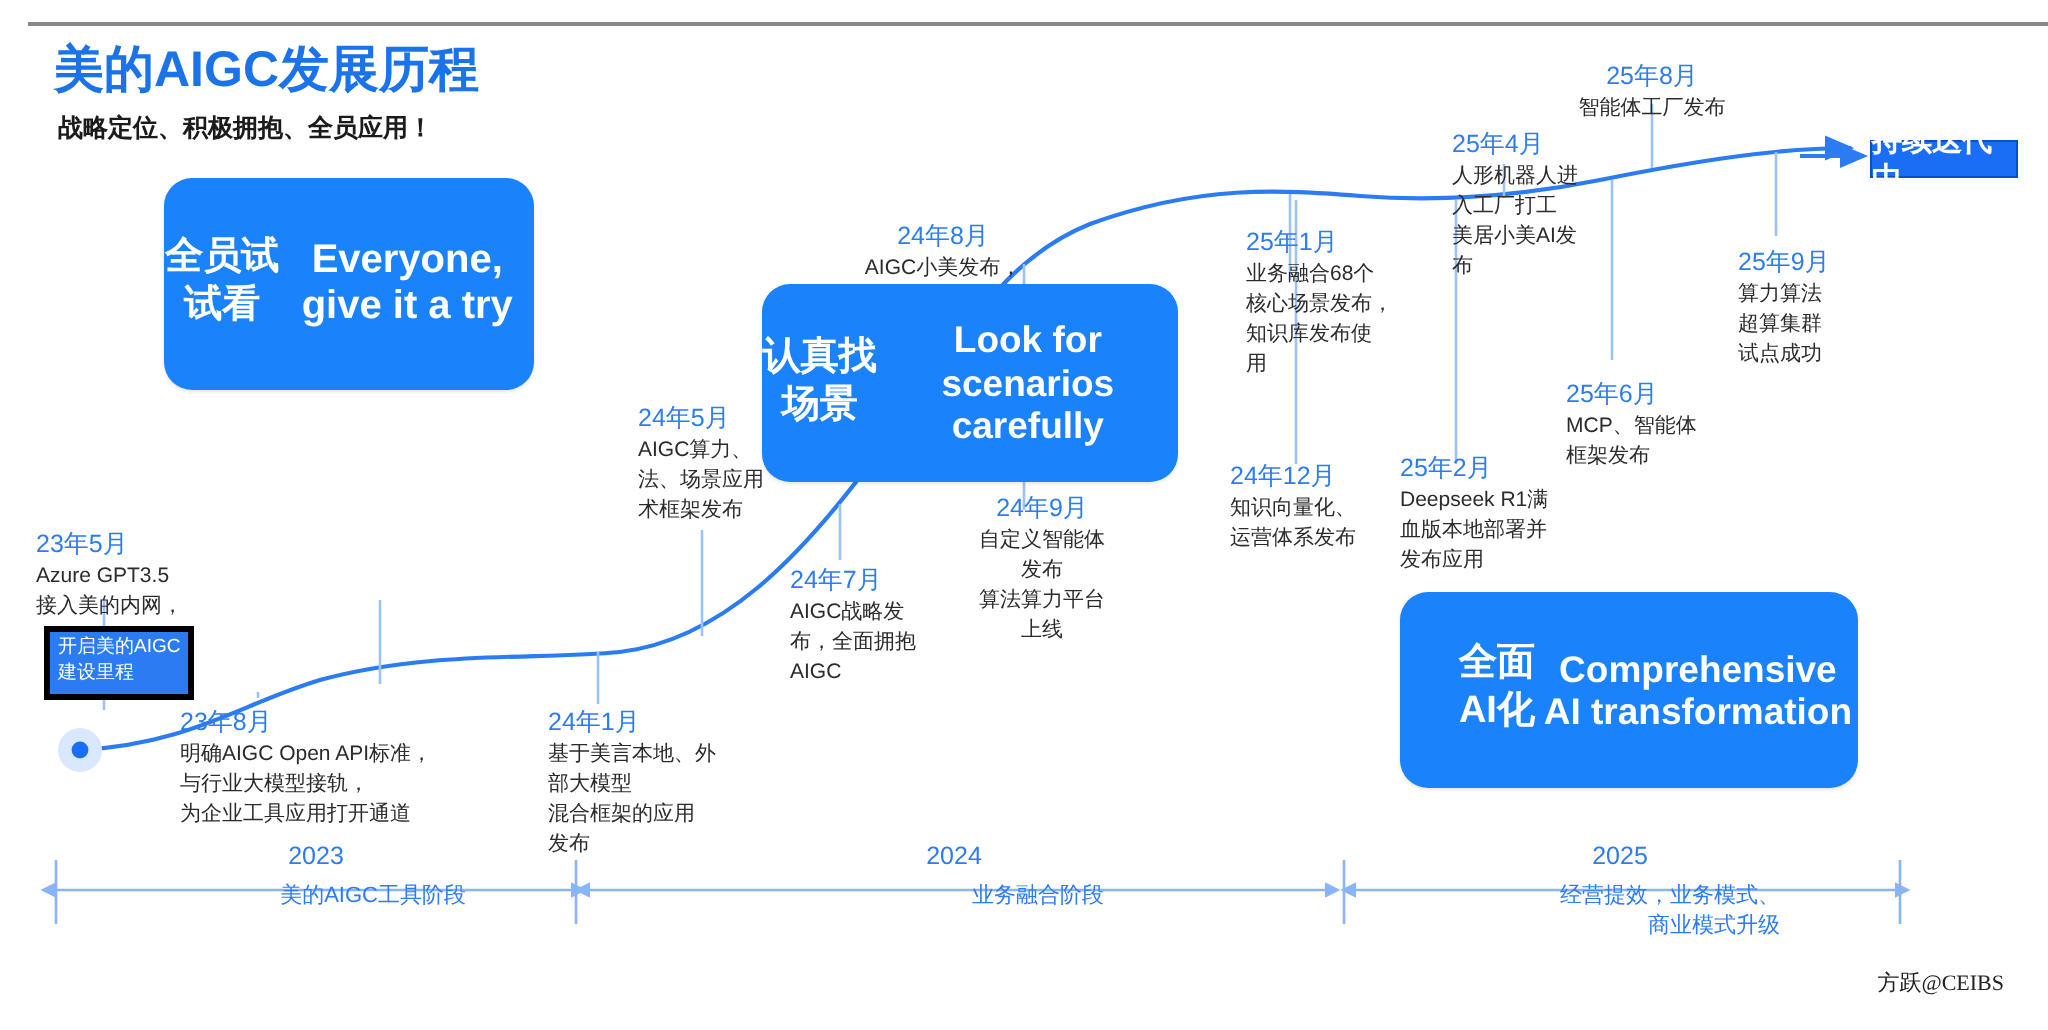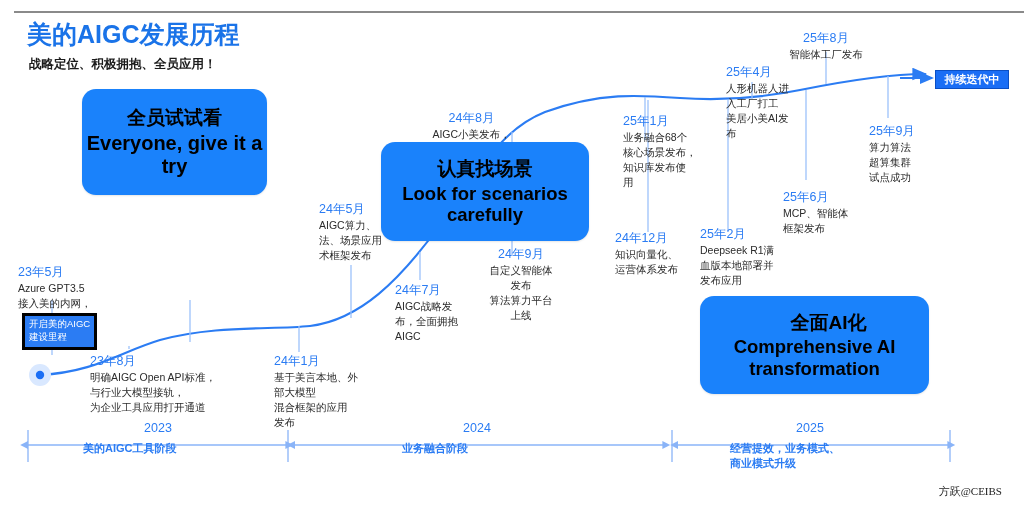--- a/index.html
+++ b/index.html
@@ -15,23 +15,23 @@
   .topline{position:absolute;left:14px;top:11px;width:1010px;height:2px;background:#8a8a8a;}
 
   .title{position:absolute;left:27px;top:18px;font-size:25px;font-weight:bold;color:#1a73e8;letter-spacing:0px;white-space:nowrap;}
   .subtitle{position:absolute;left:29px;top:56px;font-size:12.5px;font-weight:bold;color:#1b1b1b;white-space:nowrap;}
 
   
   svg.layer{position:absolute;left:0;top:0;width:1024px;height:515px;pointer-events:none;}
 
   
   .callout{
-    position:absolute;background:#1a82fb;border-radius:14px;color:#000000;
+    position:absolute;background:#1a82fb;border-radius:14px;color:#ffffff;
     text-align:center;box-sizing:border-box;
-    display:flex;flex-direction:column;justify-content:center;align-items:center;
+    display:flex;flex-direction:row;justify-content:center;align-items:center;
     box-shadow:0 1px 2px rgba(0,0,0,.10);
   }
   .callout .cn{font-size:19px;font-weight:bold;line-height:1.25;margin-bottom:2px;}
   .callout .en{font-size:20px;font-weight:bold;line-height:1.16;}
 
   #callout1{left:82px;top:89px;width:185px;height:106px;}
   #callout2{left:381px;top:142px;width:208px;height:99px;}
   #callout3{left:700px;top:296px;width:229px;height:98px;}
   #callout3 .cn{font-size:19px;margin-left:28px;}
   #callout3 .en{font-size:18.5px;}
@@ -47,27 +47,27 @@
   
   .tag{
     position:absolute;left:22px;top:313px;background:#2b7cf3;color:#fff;
     font-size:9.5px;line-height:1.35;padding:2px 4px 3px 4px;white-space:nowrap;
     border:3px solid #000000;
   }
 
   
   .pill{
     position:absolute;left:935px;top:70px;width:72px;height:17px;background:#1a6ef5;
-    color:#fff;font-size:11px;font-weight:bold;display:flex;align-items:center;justify-content:center;
+    color:#fff;font-size:15px;font-weight:bold;display:flex;align-items:center;justify-content:center;
     border:1px solid #0b4fc4;
   }
 
   
   .axyear{position:absolute;color:#2b7cf3;font-size:12.5px;text-align:center;white-space:nowrap;}
-  .axphase{position:absolute;color:#2b7cf3;font-size:11px;font-weight:bold;text-align:left;line-height:1.4;}
+  .axphase{position:absolute;color:#2b7cf3;font-size:11px;font-weight:normal;text-align:right;line-height:1.4;}
 
   .credit{position:absolute;right:22px;top:484px;font-size:11px;color:#222;font-family:"Liberation Serif","DejaVu Serif",serif;}
 </style>
 </head>
 <body>
 
 <div id="stage">
 
   <div class="topline"></div>
 

